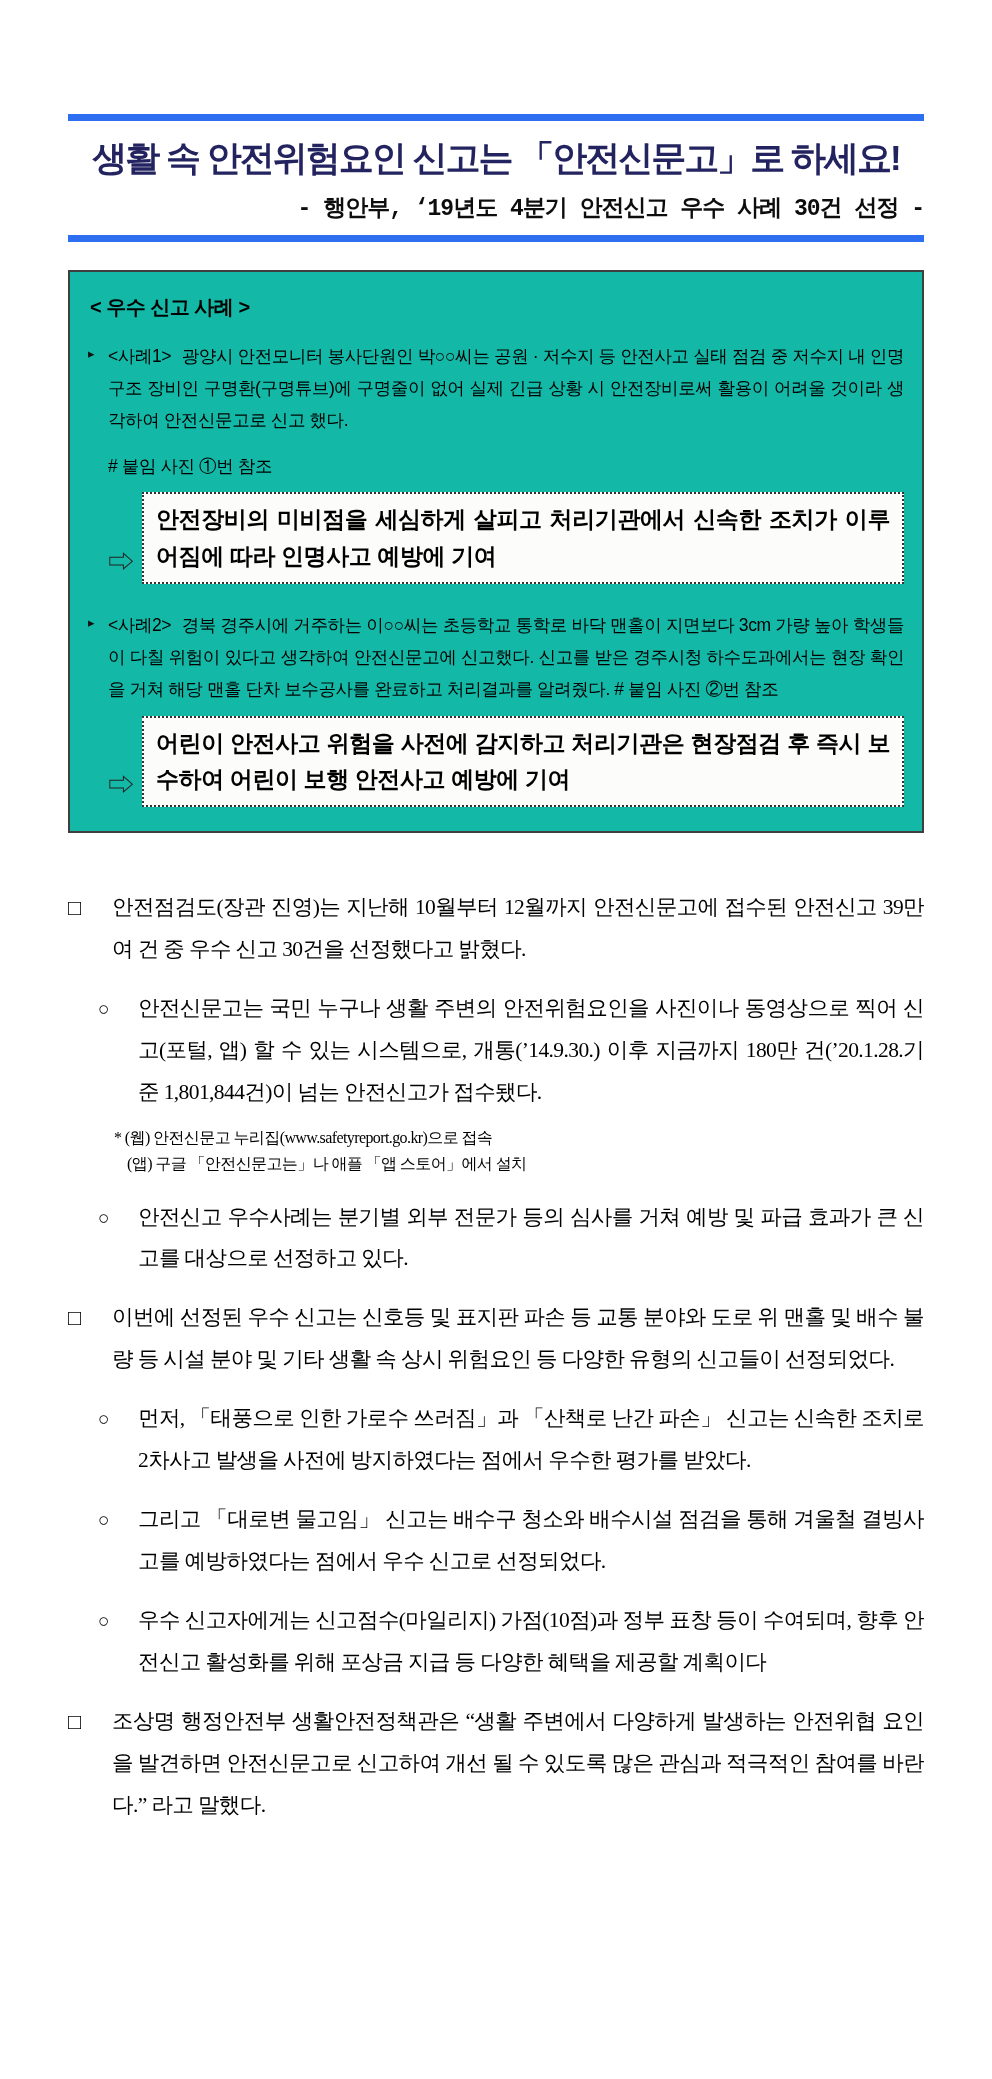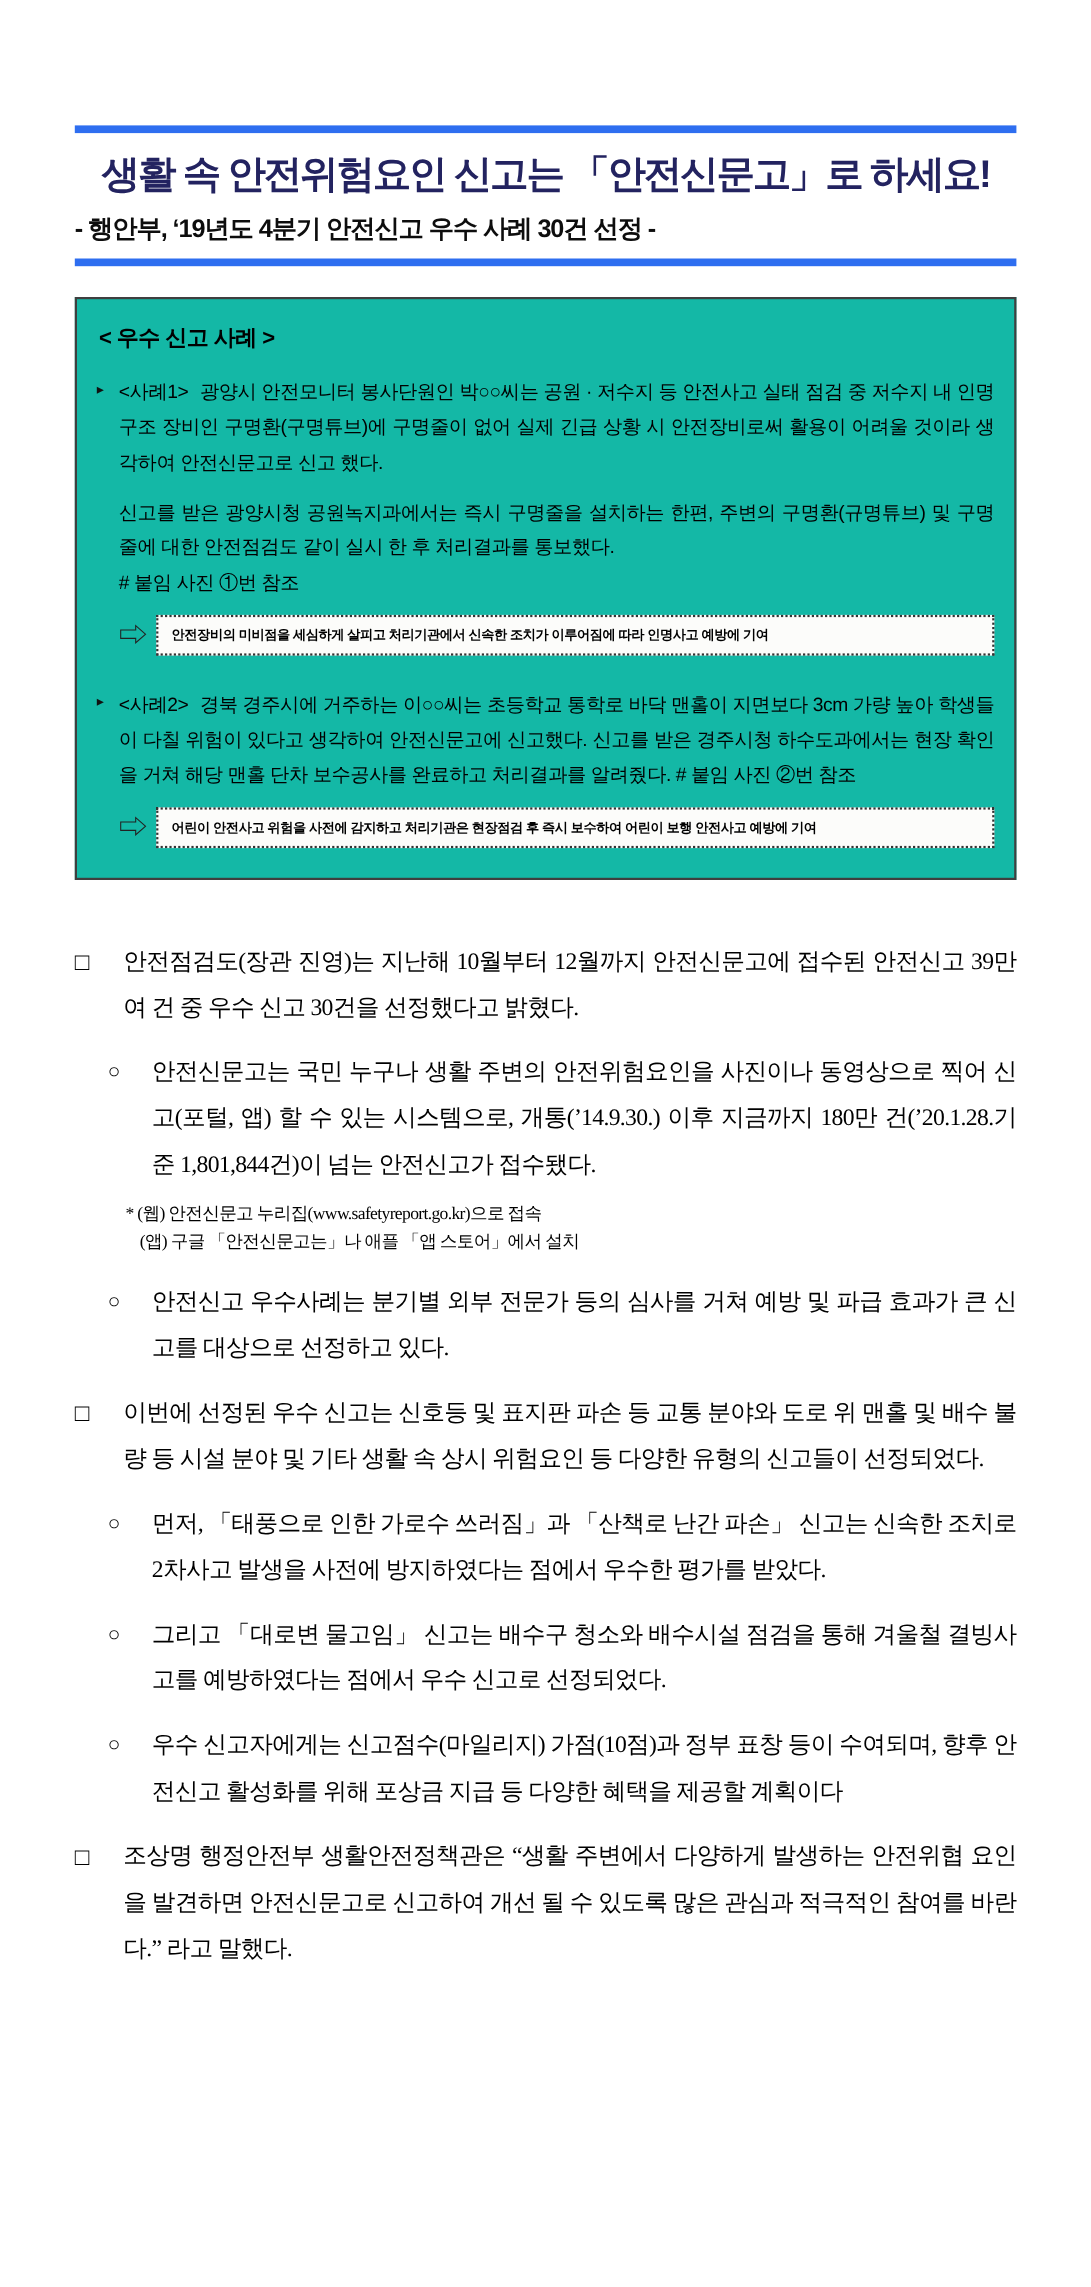--- a/index.html
+++ b/index.html
@@ -27,21 +27,22 @@
     color: #232360;
     text-align: center;
     white-space: nowrap;
   }
   .subtitle {
     margin-top: 10px;
     font-size: 23px;
     font-weight: 700;
     letter-spacing: -1px;
     color: #0d0d0d;
-    text-align: left;
+    text-align: right;
+    font-family: Liberation Mono, monospace;
   }
   .rule-sub { margin-top: 12px; }
 
   
   .case-box {
     margin-top: 28px;
     border: 2px solid #3f3f3f;
     background: #14b8a6;
     padding: 18px 16px 22px 16px;
   }
@@ -78,21 +79,21 @@
     font-size: 26px;
     color: #222;
     align-self: flex-end;
     padding-bottom: 6px;
   }
   .callout-box {
     flex: 1;
     border: 2px dotted #333;
     background: #fcfcfa;
     padding: 7px 12px;
-    font-size: 12px;
+    font-size: 23px;
     font-weight: 700;
     letter-spacing: -0.4px;
     line-height: 1.6;
     text-align: justify;
   }
   .callout-last { margin-bottom: 2px; }
   .case-gap { margin-top: 26px; }
 
   
   .doc-body {
@@ -138,21 +139,20 @@
 
     <div class="case-item">
       <span class="case-marker">▸</span>
       <div class="case-text">
         <span class="case-label bold">&lt;사례1&gt;</span>
         <span>광양시 안전모니터 봉사단원인 박○○씨는 공원 · 저수지 등 안전사고 실태 점검 중 저수지 내 인명구조 장비인 구명환(구명튜브)에 구명줄이 없어 실제 긴급 상황 시 안전장비로써 활용이 어려울 것이라 생각하여 안전신문고로 신고 했다.</span>
       </div>
     </div>
 
     <div class="case-followup">
-      <span>신고를 받은 광양시청 공원녹지과에서는 즉시 구명줄을 설치하는 한편, 주변의 구명환(규명튜브) 및 구명줄에 대한 안전점검도 같이 실시 한 후 처리결과를 통보했다.</span>
       <span class="case-note-block"># 붙임 사진 ①번 참조</span>
     </div>
 
     <div class="callout-row">
       <span class="callout-arrow">⇨</span>
       <div class="callout-box">안전장비의 미비점을 세심하게 살피고 처리기관에서 신속한 조치가 이루어짐에 따라 인명사고 예방에 기여</div>
     </div>
 
     <div class="case-item case-gap">
       <span class="case-marker">▸</span>

